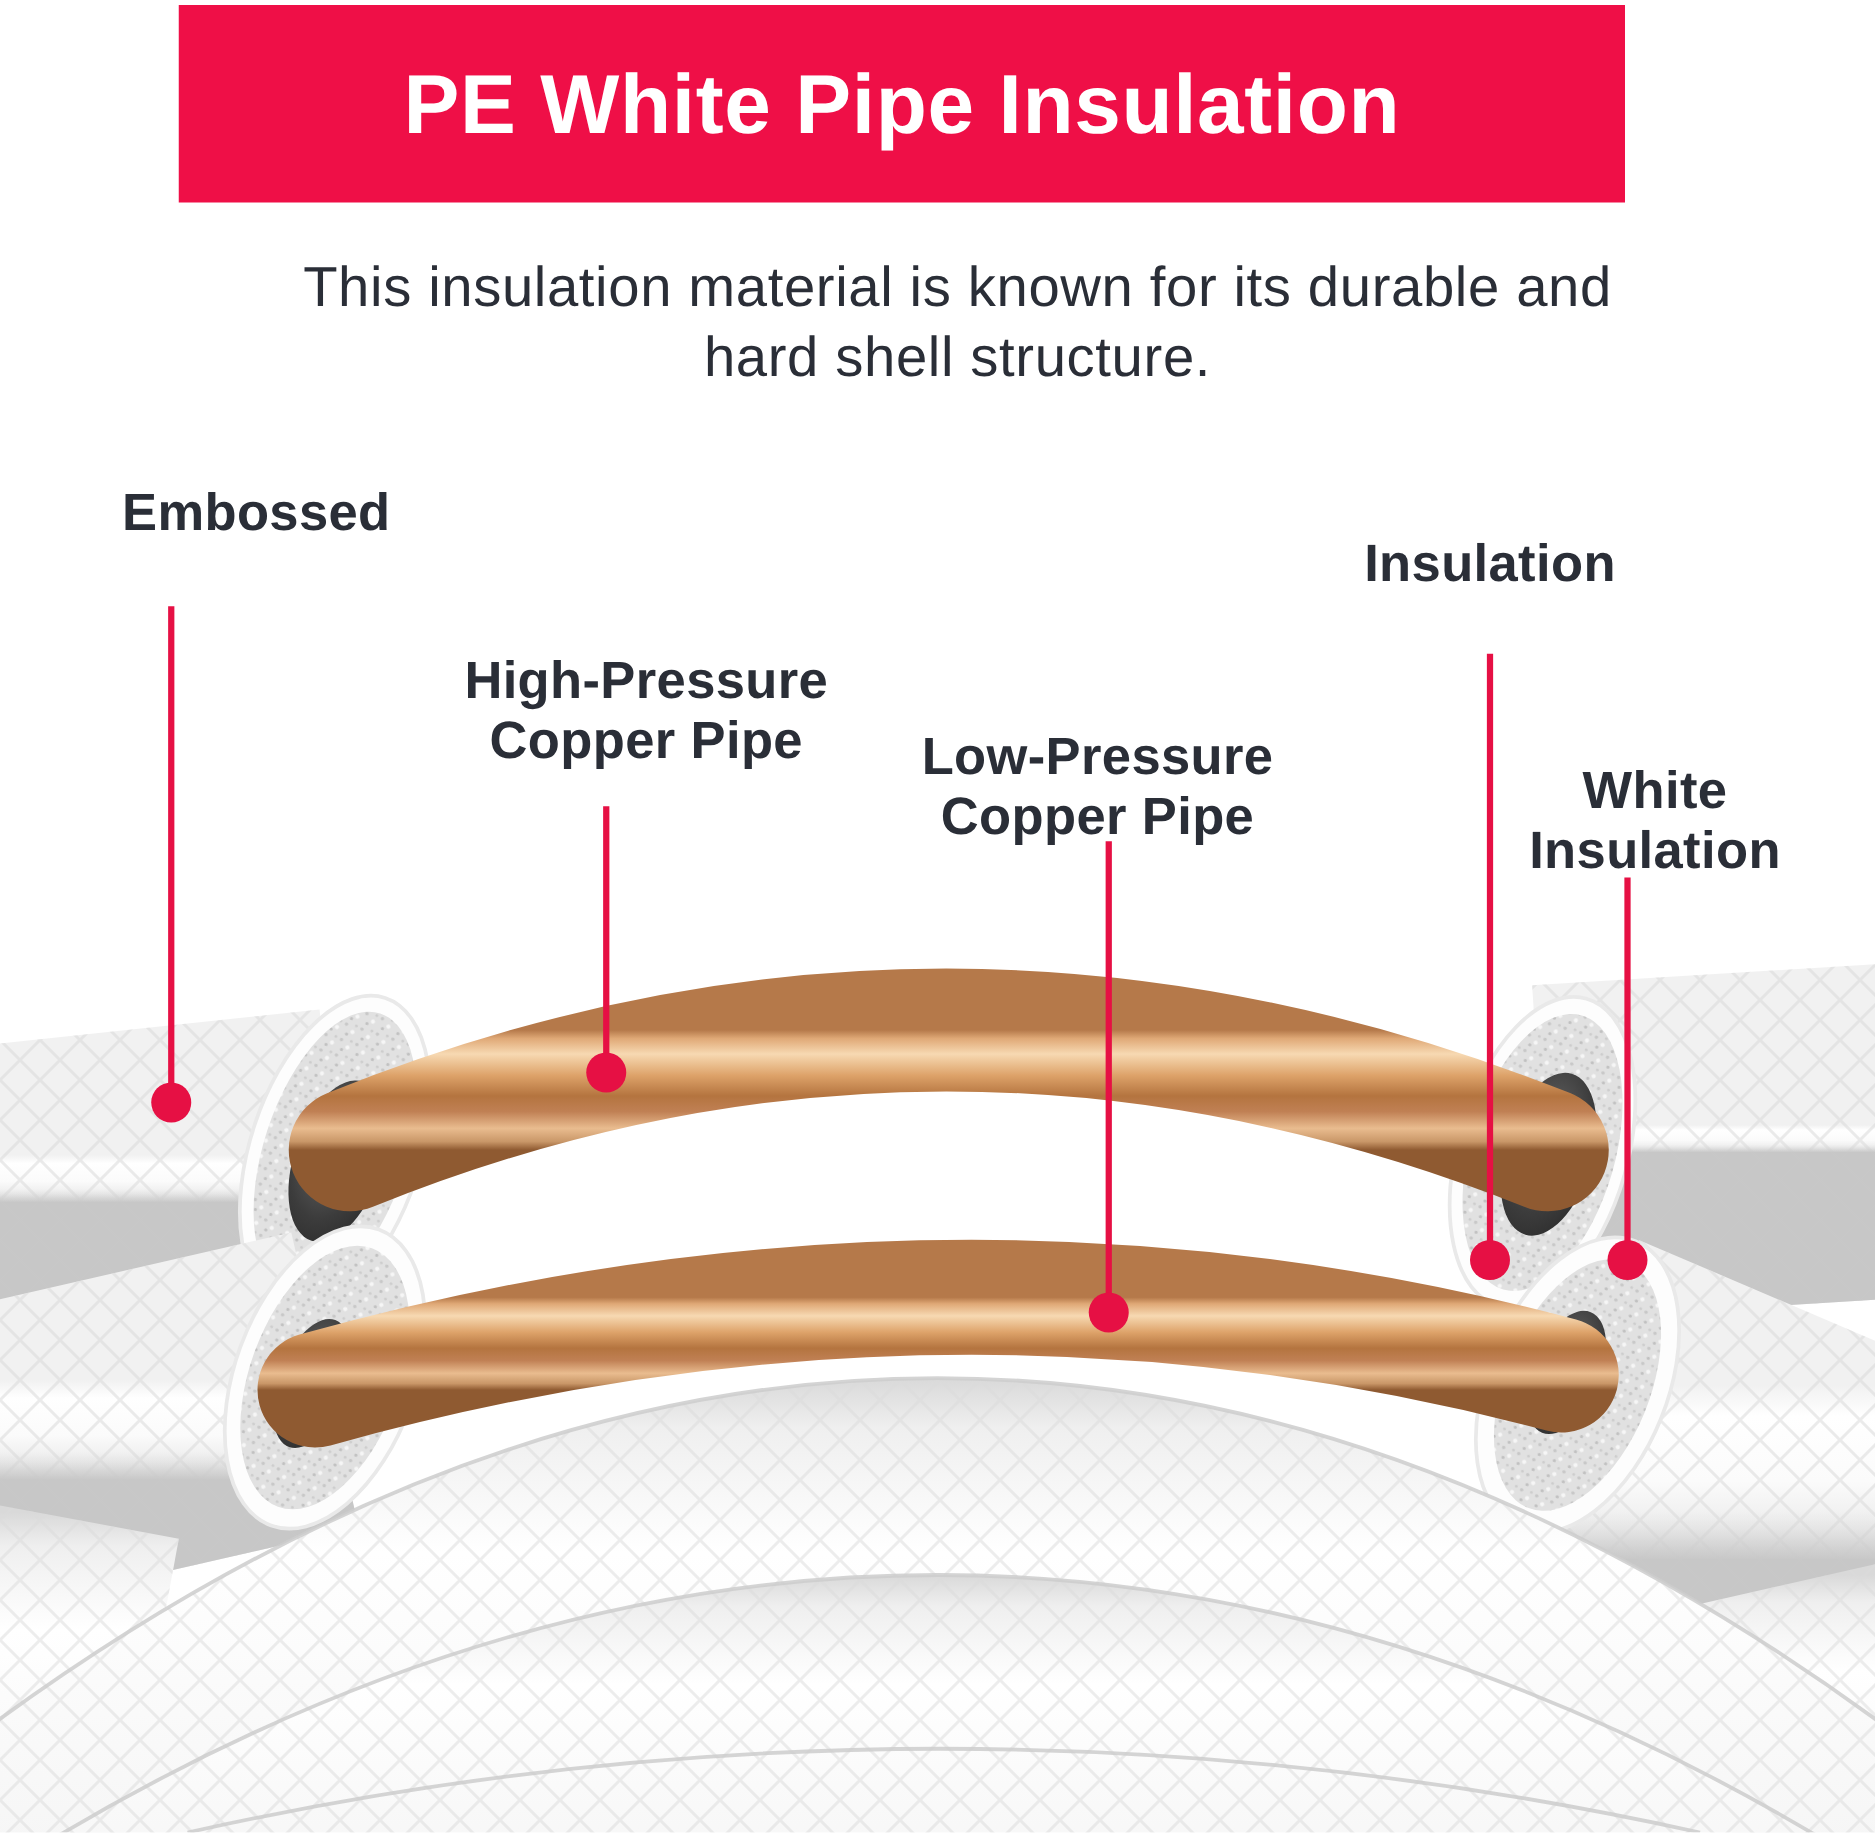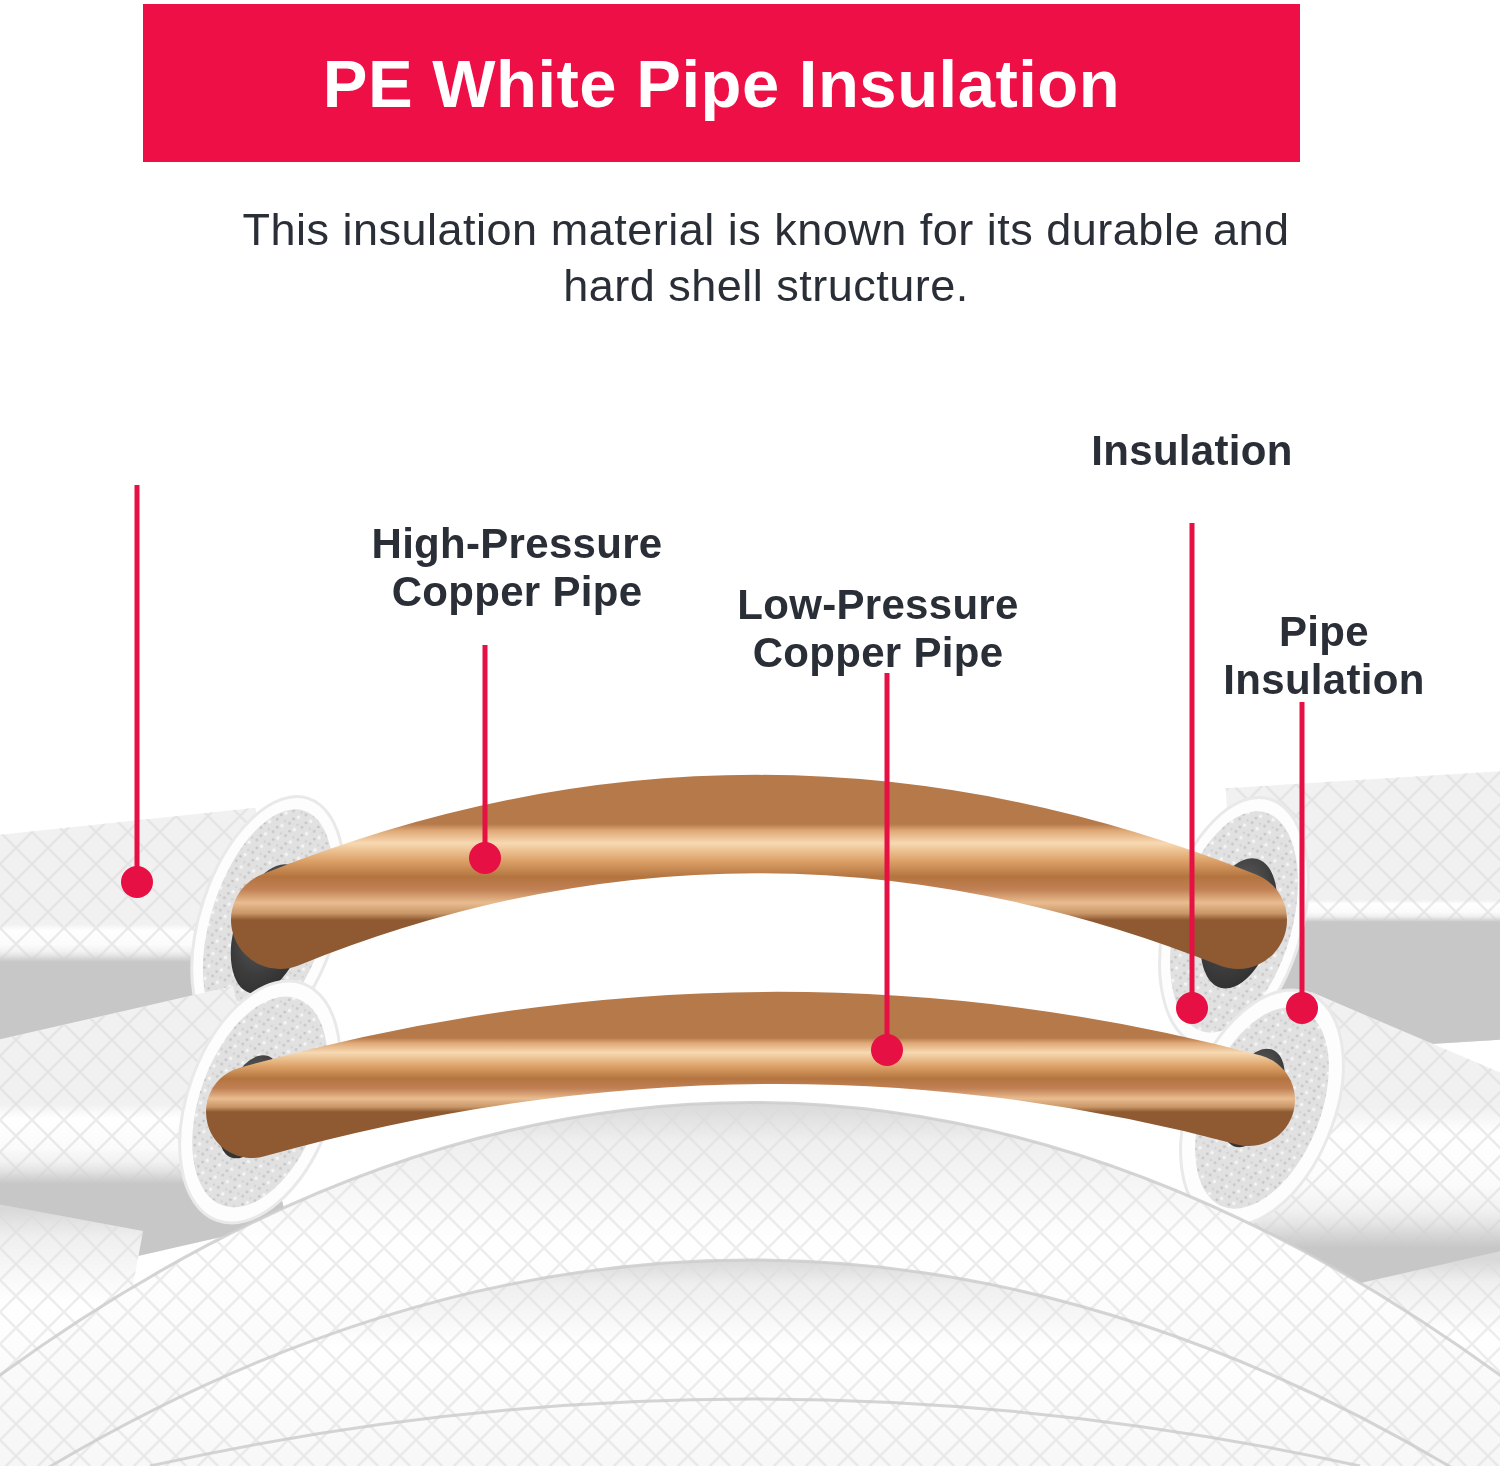--- a/index.html
+++ b/index.html
@@ -177,34 +177,35 @@
   <header class="banner">
     <h1>PE White Pipe Insulation</h1>
   </header>
 
   <p class="subtitle">
     <span>This insulation material is known for its durable and</span>
     <span>hard shell structure.</span>
   </p>
 
   <div class="label" style="left:205px;top:386px;">
+    <span>Embossed</span>
   </div>
 
   <div class="label" style="left:485px;top:520px;margin-left:32px;">
     <span>High-Pressure</span>
     <span>Copper Pipe</span>
   </div>
 
   <div class="label" style="left:878px;top:581px;">
     <span>Low-Pressure</span>
     <span>Copper Pipe</span>
   </div>
 
   <div class="label" style="left:1192px;top:427px;">
     <span>Insulation</span>
   </div>
 
   <div class="label" style="left:1324px;top:608px;">
-    <span>Pipe</span>
+    <span>White</span>
     <span>Insulation</span>
   </div>
 
 </div>
 
 </body></html>

